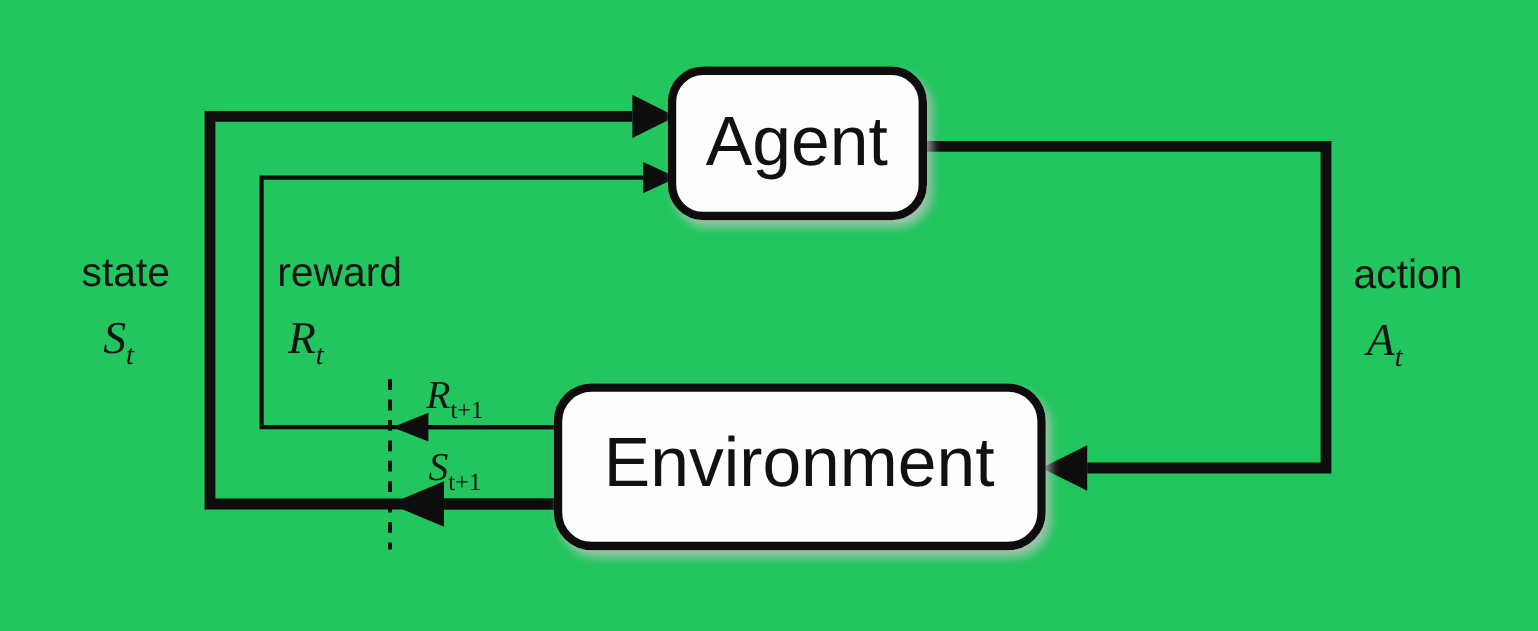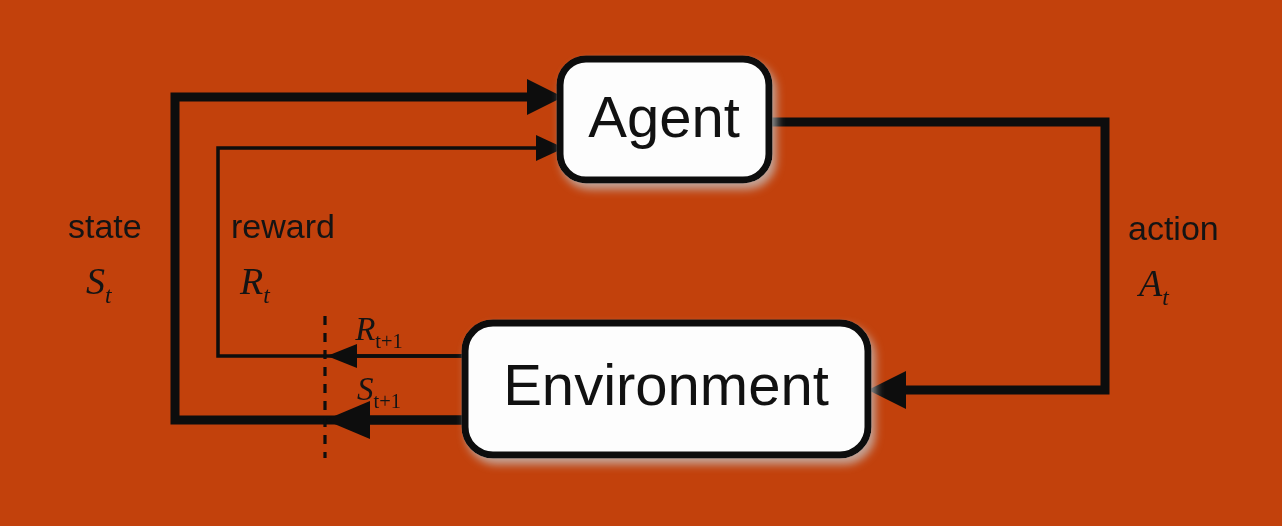--- a/index.html
+++ b/index.html
@@ -7,21 +7,21 @@
     padding: 0;
     background: #ffffff;
   }
   body {
     font-family: "Liberation Sans", sans-serif;
   }
   #diagram-root {
     position: relative;
     width: 1282px;
     height: 526px;
-    background: #c2410c;
+    background: #22c55e;
     overflow: hidden;
   }
   #rl-svg {
     position: absolute;
     left: 0;
     top: 0;
     width: 1282px;
     height: 526px;
     display: block;
   }

